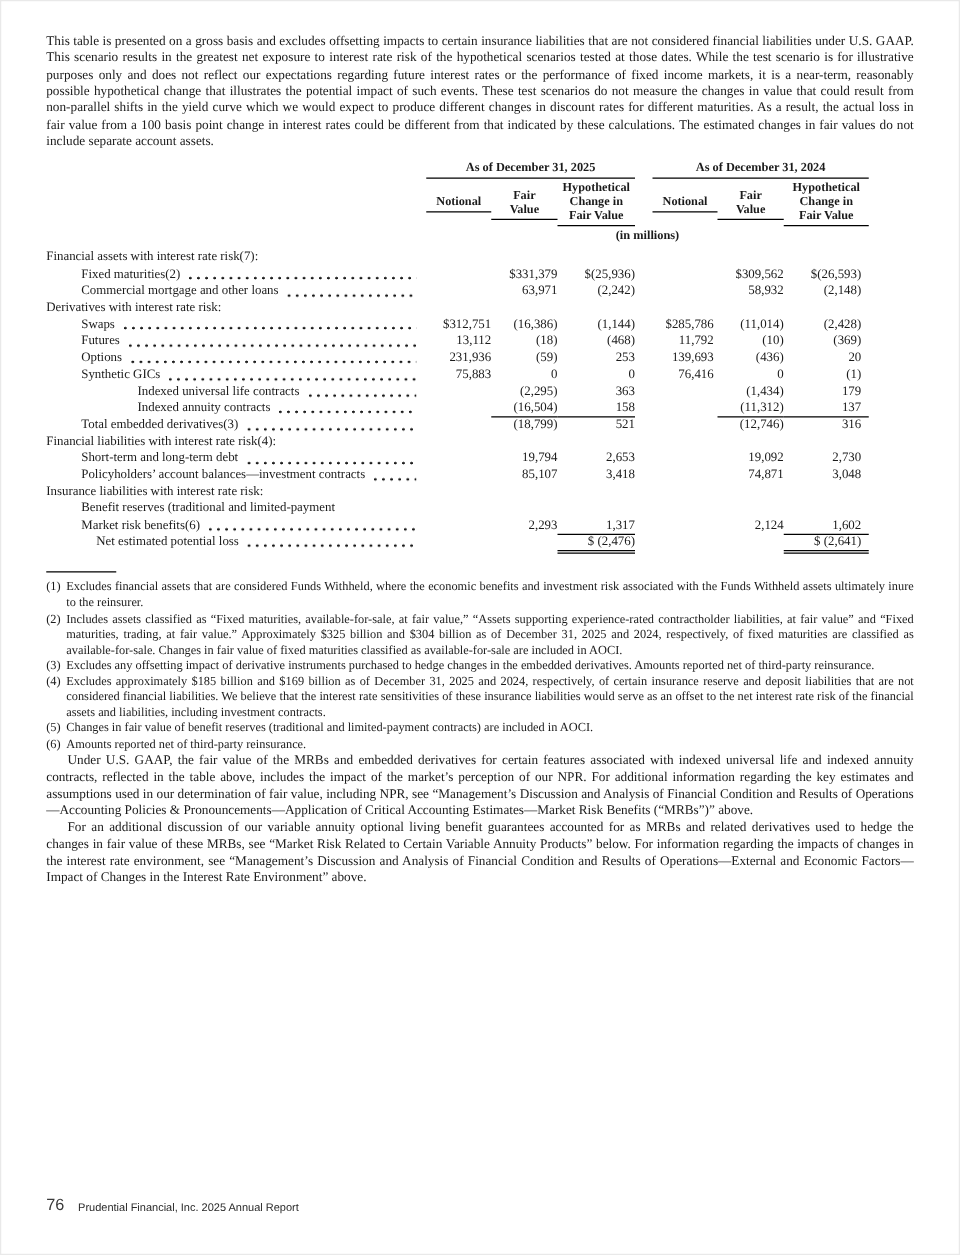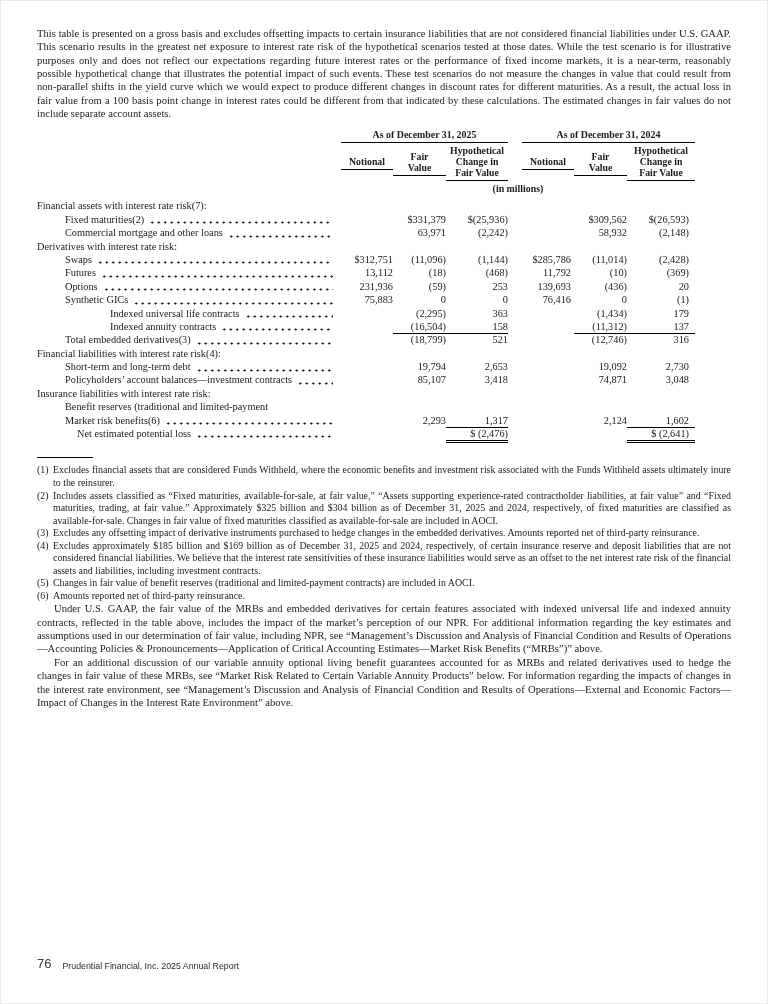--- a/index.html
+++ b/index.html
@@ -148,21 +148,21 @@
           <div class="td num"></div>
           <div class="td num"></div>
           <div class="td num"></div>
         </div>
         <div class="grid-row tr">
           <div class="td label" style="padding-left: 28px;">
             <span class="lbl">Swaps</span>
             <span class="leader"></span>
           </div>
           <div class="td num">$312,751</div>
-          <div class="td num">(11,096)</div>
+          <div class="td num">(16,386)</div>
           <div class="td num">(1,144)</div>
           <div class="td num">$285,786</div>
           <div class="td num">(11,014)</div>
           <div class="td num">(2,428)</div>
         </div>
         <div class="grid-row tr">
           <div class="td label" style="padding-left: 28px;">
             <span class="lbl">Futures</span>
             <span class="leader"></span>
           </div>

